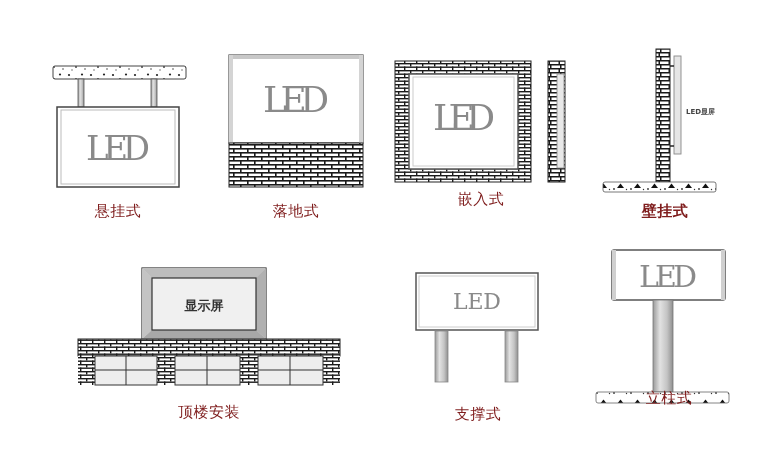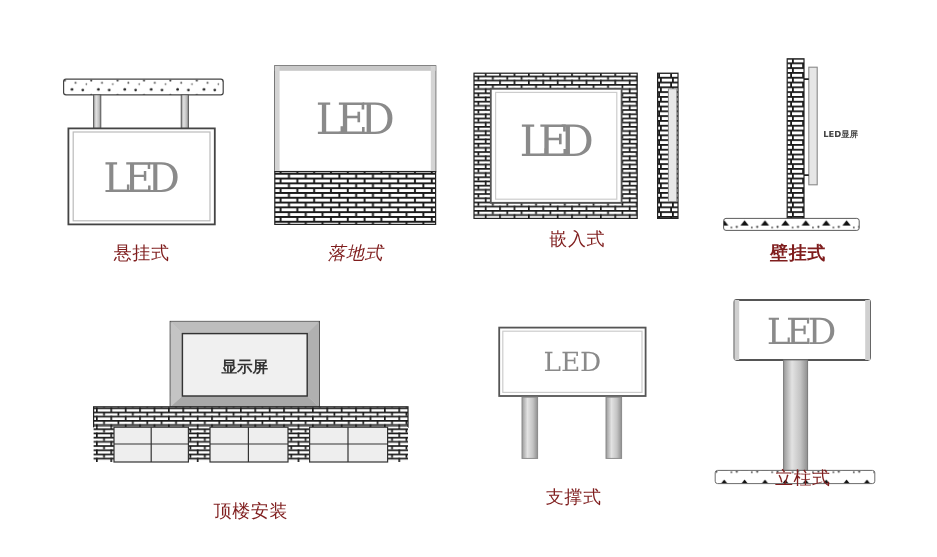--- a/index.html
+++ b/index.html
@@ -140,18 +140,18 @@
     <rect x="612" y="250" width="113" height="50" fill="#ffffff" stroke="#555" stroke-width="1.5" rx="2"></rect>
     <rect x="612" y="250" width="4" height="50" fill="#d0d0d0"></rect>
     <rect x="721" y="250" width="4" height="50" fill="#d0d0d0"></rect>
     <text class="led-text" x="668" y="287" font-size="30" text-anchor="middle" textLength="58">LED</text>
     <rect x="653" y="300" width="20" height="92" fill="url(#poleGrad)" stroke="#777" stroke-width="0.8"></rect>
     <rect x="596" y="392" width="133" height="11" fill="url(#ground)" stroke="#666" stroke-width="0.8" rx="2"></rect>
   </g>
 </svg>
 
 <div class="caption" style="left:58px; top:202px;">悬挂式</div>
-<div class="caption" style="left:236px; top:202px;font-style:italic;">落地式</div>
+<div class="caption" style="left:236px; top:202px;">落地式</div>
 <div class="caption" style="left:421px; top:190px;">嵌入式</div>
 <div class="caption" style="left:605px; top:202px;font-weight:bold;">壁挂式</div>
-<div class="caption" style="left:149px; top:417px;">顶楼安装</div>
+<div class="caption" style="left:149px; top:403px;">顶楼安装</div>
 <div class="caption" style="left:418px; top:405px;">支撑式</div>
 <div class="caption" style="left:609px; top:389px;">立柱式</div>
 
 </body></html>

